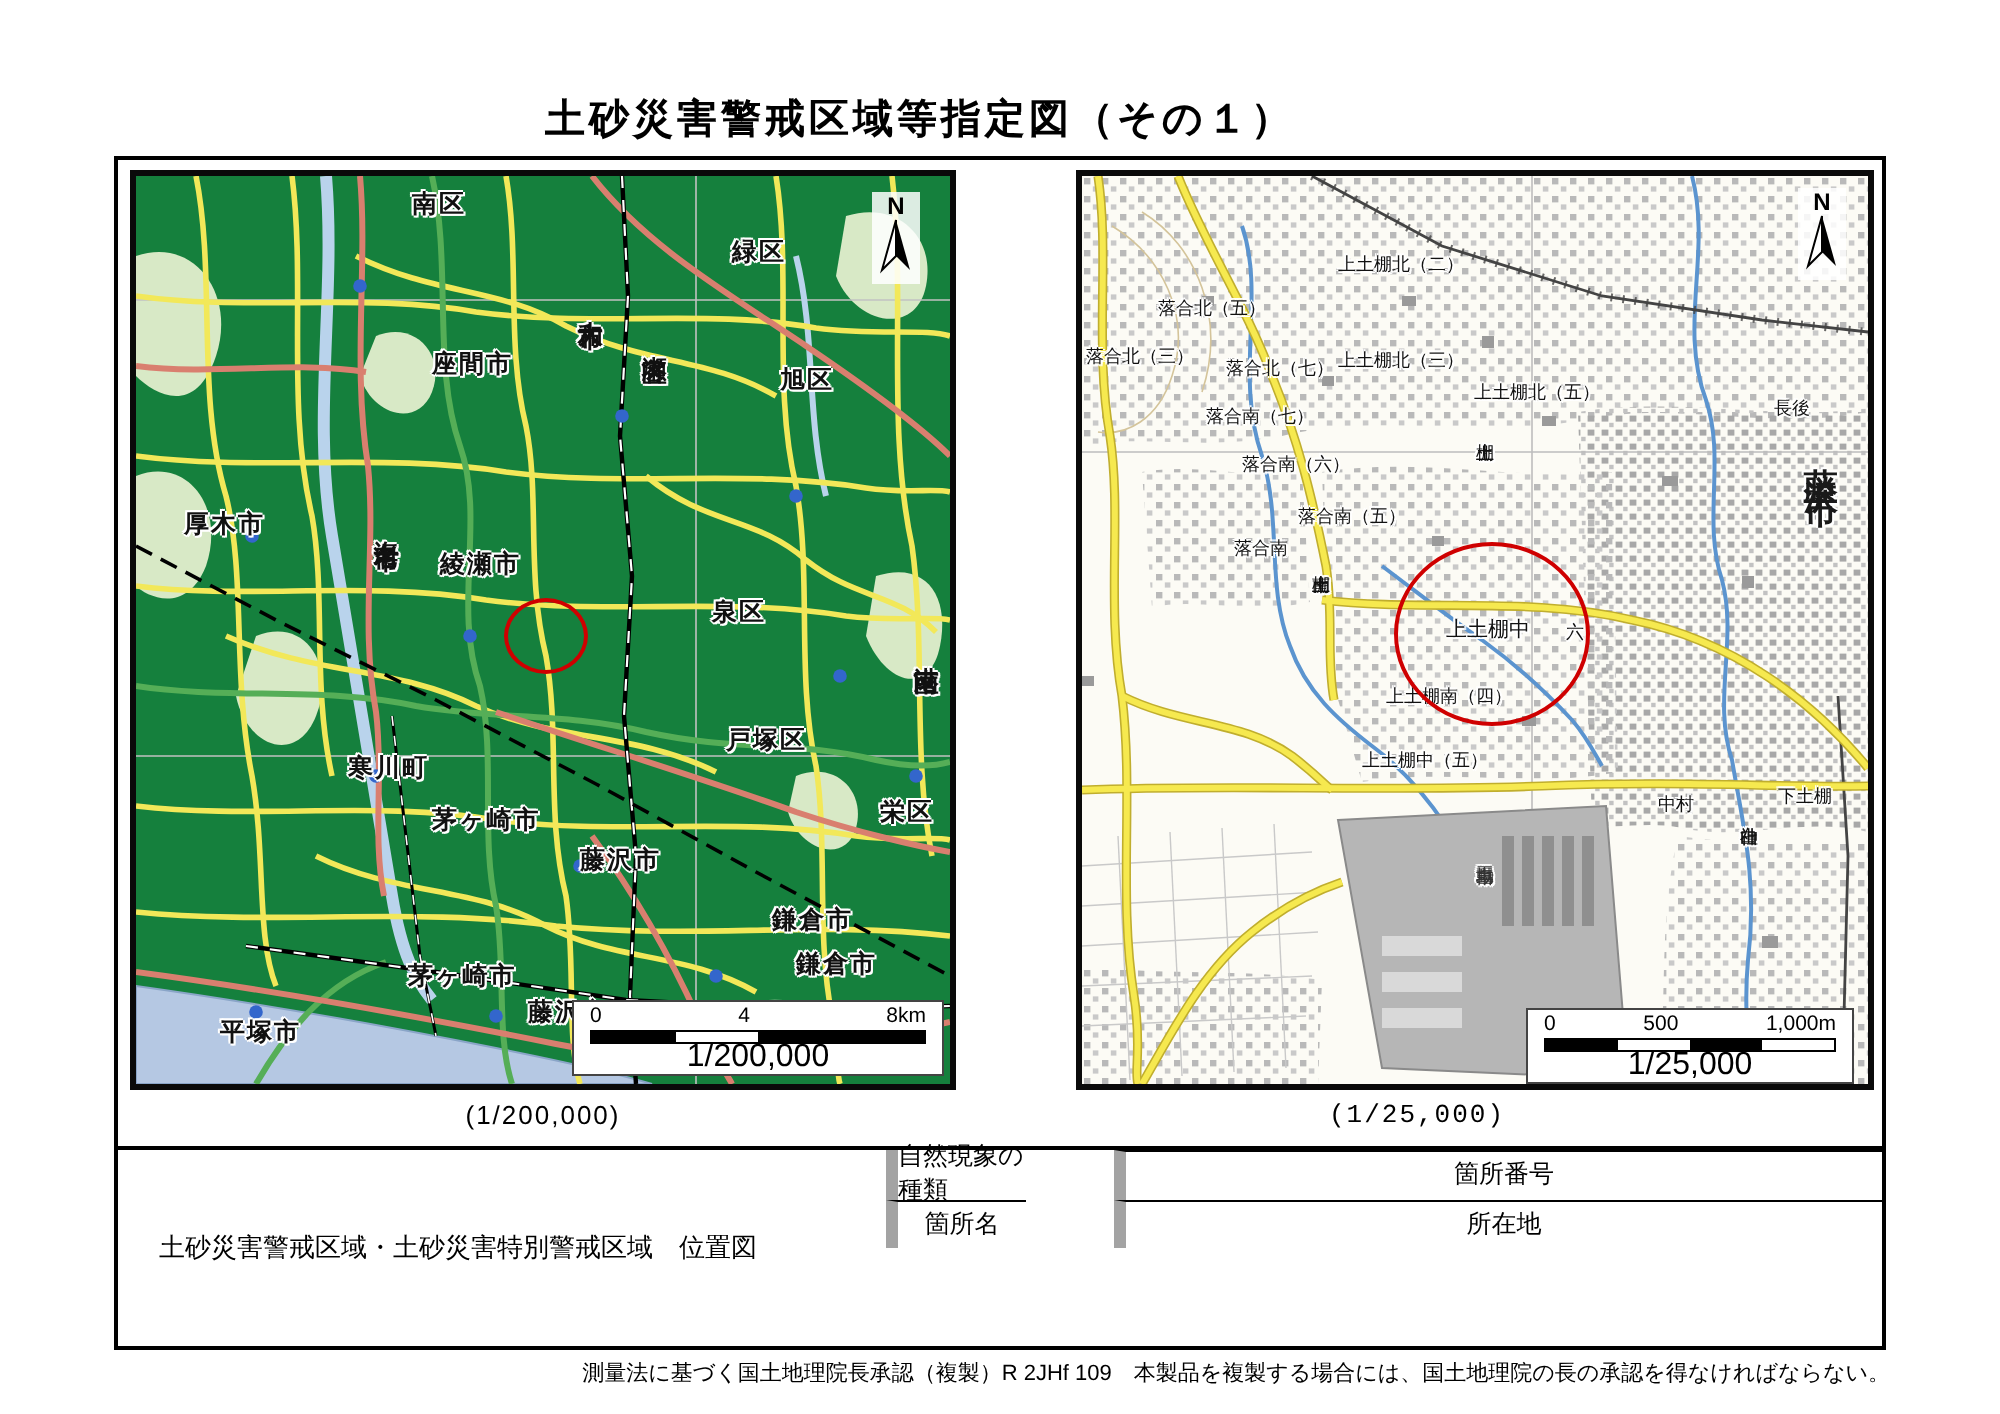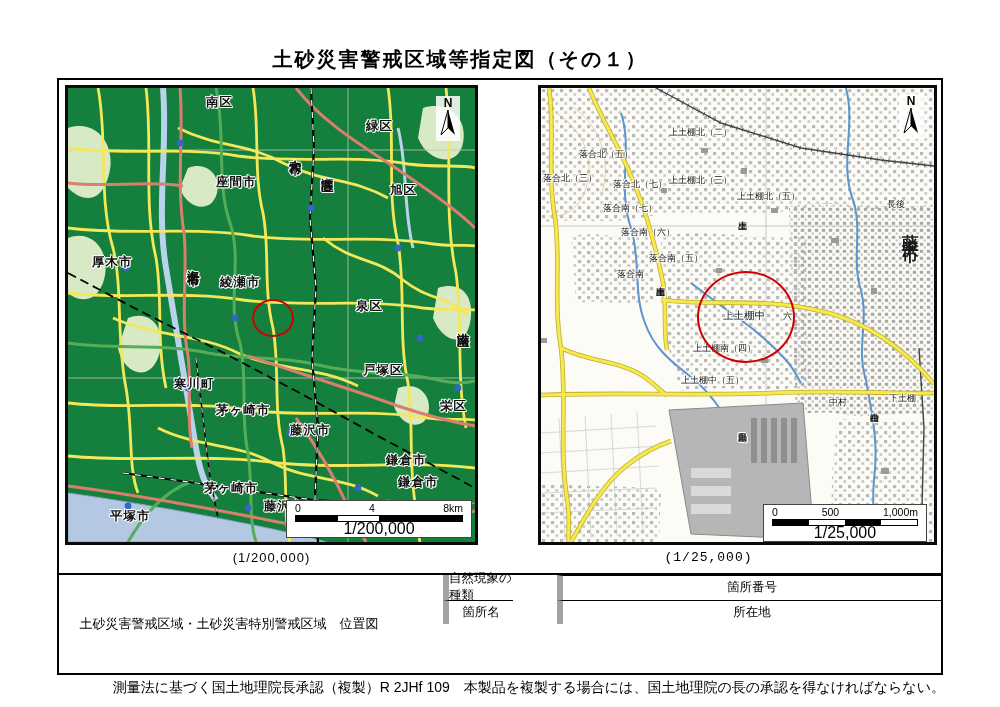--- a/index.html
+++ b/index.html
@@ -60,21 +60,21 @@
     border-top:2px solid #000;box-sizing:border-box;
     display:grid;grid-template-columns:340px 114px 1fr;grid-template-rows:repeat(4,24.5px);
     font-size:12.5px;
   }
   .cell{display:flex;align-items:center;box-sizing:border-box;}
   .pos-cell{grid-row:1 / span 4;justify-content:center;text-align:center;font-size:13px;}
   .lab-cell{border-left:6px solid #a3a3a3;justify-content:center;margin-left:44px;}
   .val-cell{border-left:2px solid #000;padding-left:9px;}
   .row-line{border-top:1.5px solid #000;}
   .footer-note{
-    position:absolute;top:679px;right:55px;font-size:14px;letter-spacing:0px;
+    position:absolute;top:679px;right:55px;font-size:11px;letter-spacing:0px;
   }
 </style>
 </head>
 <body>
 
 <div class="title">土砂災害警戒区域等指定図（その１）</div>
 
 <div class="frame">
 
   <div class="map-panel" id="left-panel">

